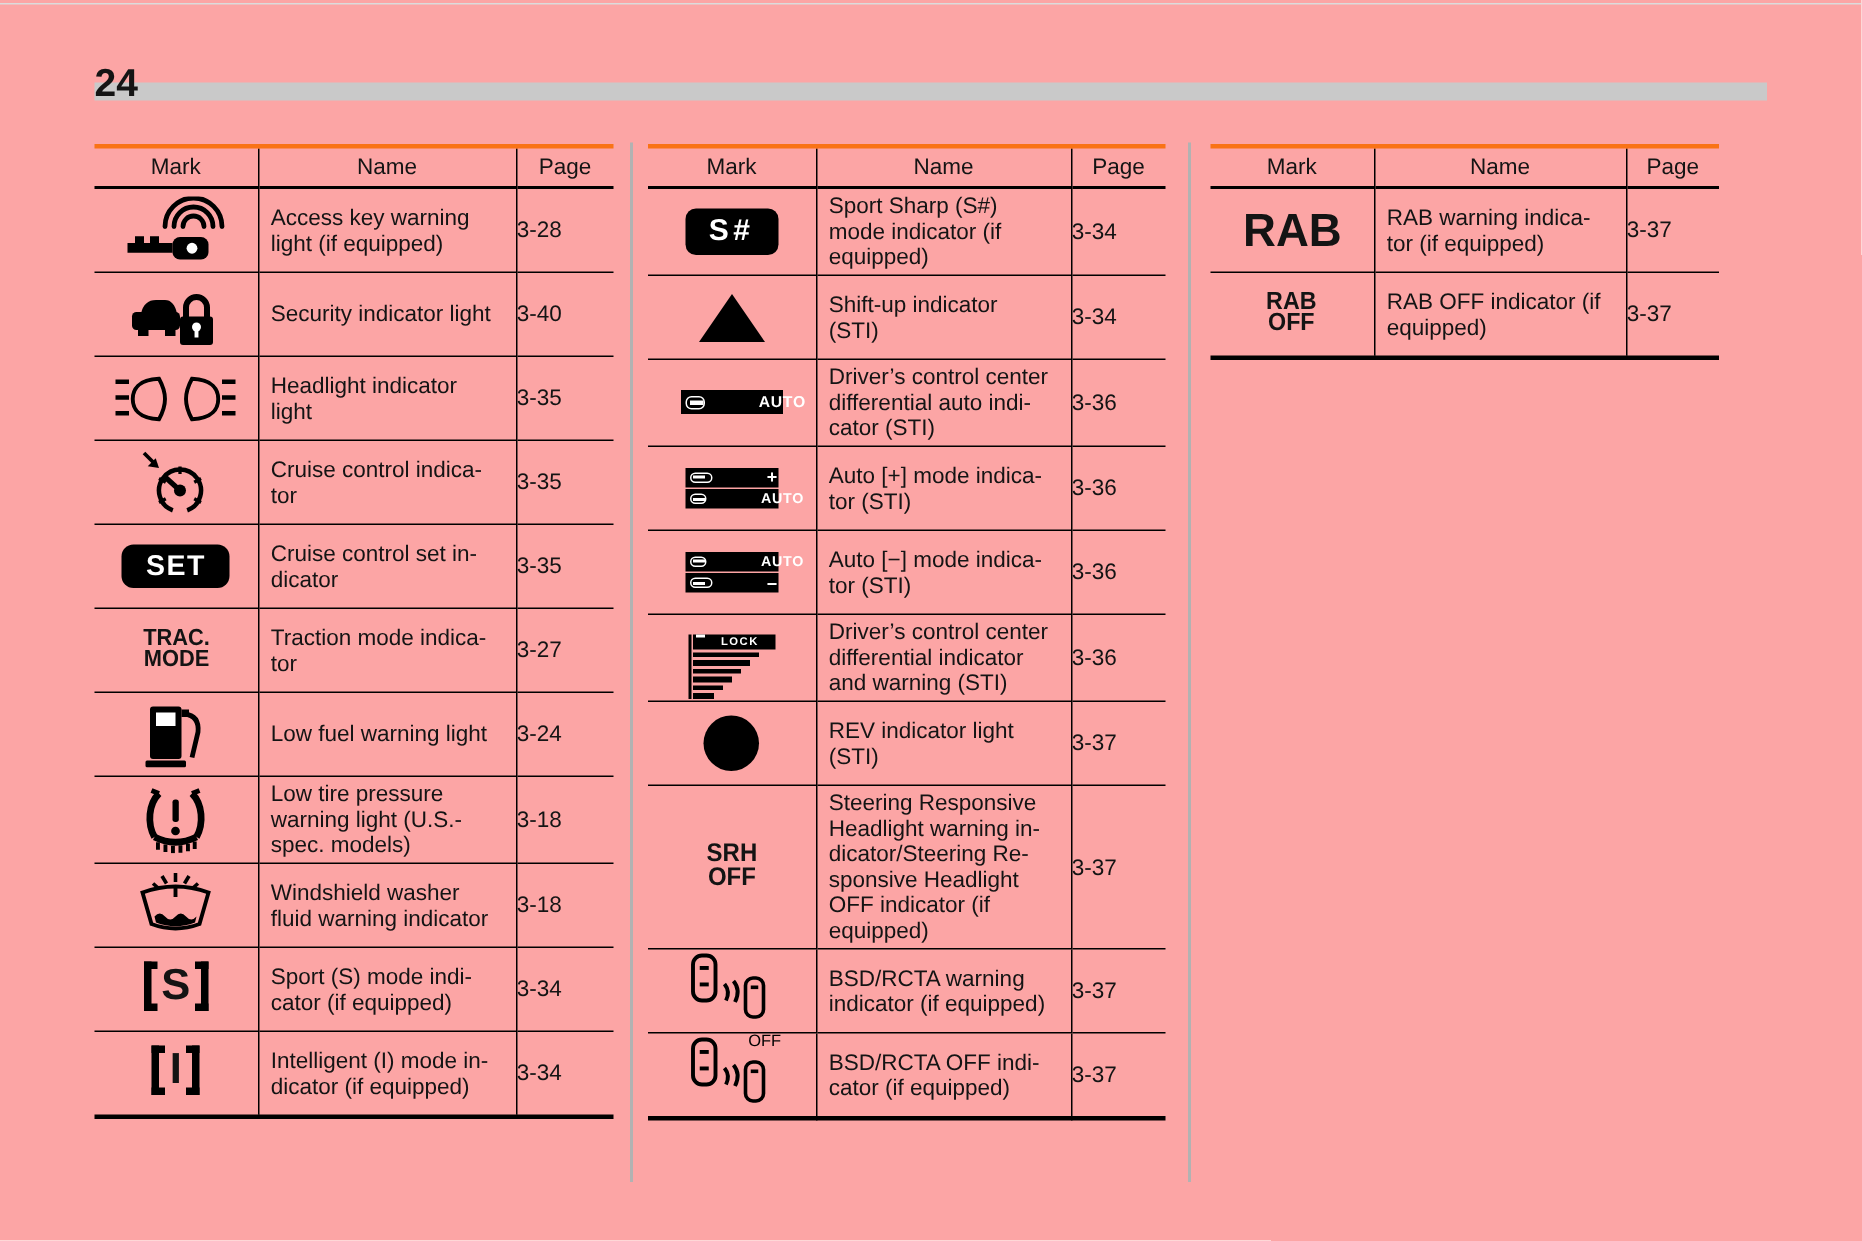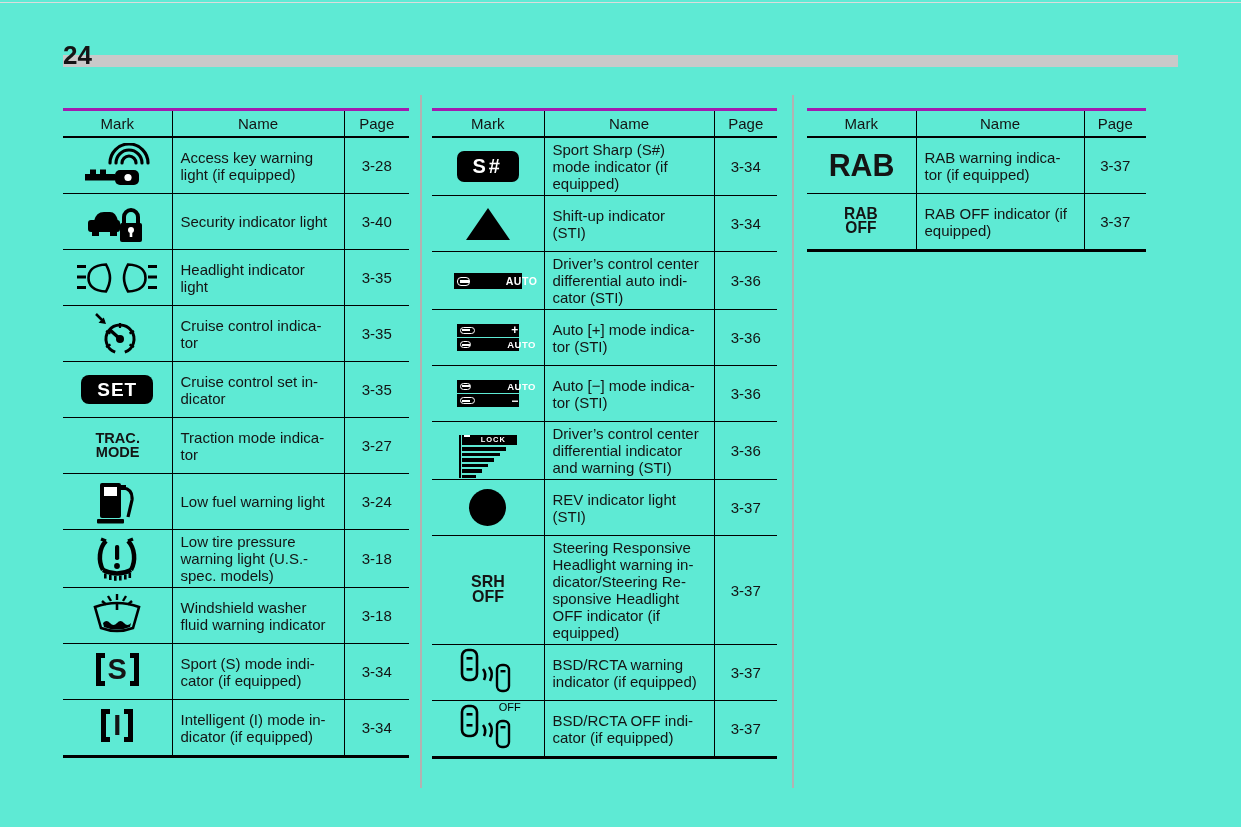--- a/index.html
+++ b/index.html
@@ -1,32 +1,32 @@
 <!DOCTYPE html>
 <html><head>
 <meta charset="utf-8">
 <style>
   html,body{margin:0;padding:0;background:#fff;}
-  .page{position:relative;width:1241px;height:827px;background:#5eead4;overflow:hidden;
+  .page{position:relative;width:1241px;height:827px;background:#fca5a5;overflow:hidden;
         font-family:"Liberation Sans",sans-serif;color:#141414;}
   .topline{position:absolute;left:0;top:2px;width:1241px;height:1px;background:#dcdcdc;}
   .pagenum{position:absolute;left:63px;top:40px;font-size:26px;font-weight:bold;z-index:2;}
   .rule{position:absolute;left:63px;top:55px;width:1115px;height:12px;background:#c9c9c9;z-index:1;}
   .divider{position:absolute;top:95px;width:2px;height:693px;background:#b2b2b2;}
   #div1{left:420px;} #div2{left:792px;}
 
-  table.tbl{position:absolute;top:108px;border-collapse:collapse;table-layout:fixed;
-            border-top:3px solid #a21caf;border-bottom:3px solid #000;}
+  table.tbl{position:absolute;top:96px;border-collapse:collapse;table-layout:fixed;
+            border-top:3px solid #f97316;border-bottom:3px solid #000;}
   table.t0{left:63px;width:346px;} table.t1{left:432px;width:345px;} table.t2{left:807px;width:339px;}
   .tbl th{font-weight:normal;font-size:15px;height:25px;border-bottom:2px solid #000;padding:0;}
   .tbl th+th,.tbl td+td{border-left:1.5px solid #000;}
   .tbl td{border-top:1.2px solid #000;vertical-align:middle;padding:0;}
   td.c-mark{text-align:center;height:55px;}
   td.c-name{padding:3px 4px 3px 8px;}
-  td.c-page{text-align:center;font-size:15px;}
+  td.c-page{font-size:15px;}
   .nm{font-size:15px;line-height:17px;white-space:pre;display:block;}
 
   .icon{display:inline-block;vertical-align:middle;}
   .icon svg{display:block;}
   .badge{background:#000;color:#fff;font-weight:bold;display:flex;align-items:center;justify-content:center;margin:0 auto;}
   .badge.set{width:72px;height:29px;border-radius:8px;font-size:19px;letter-spacing:1px;}
   .badge.ss{width:62px;height:31px;border-radius:7px;font-size:20px;letter-spacing:3px;}
   .txt2{font-weight:bold;white-space:pre;display:inline-block;transform:scaleX(.94);}
   .txt2.trac{font-size:15.5px;line-height:14px;}
   .txt2.srh{font-size:17px;line-height:15.5px;}

